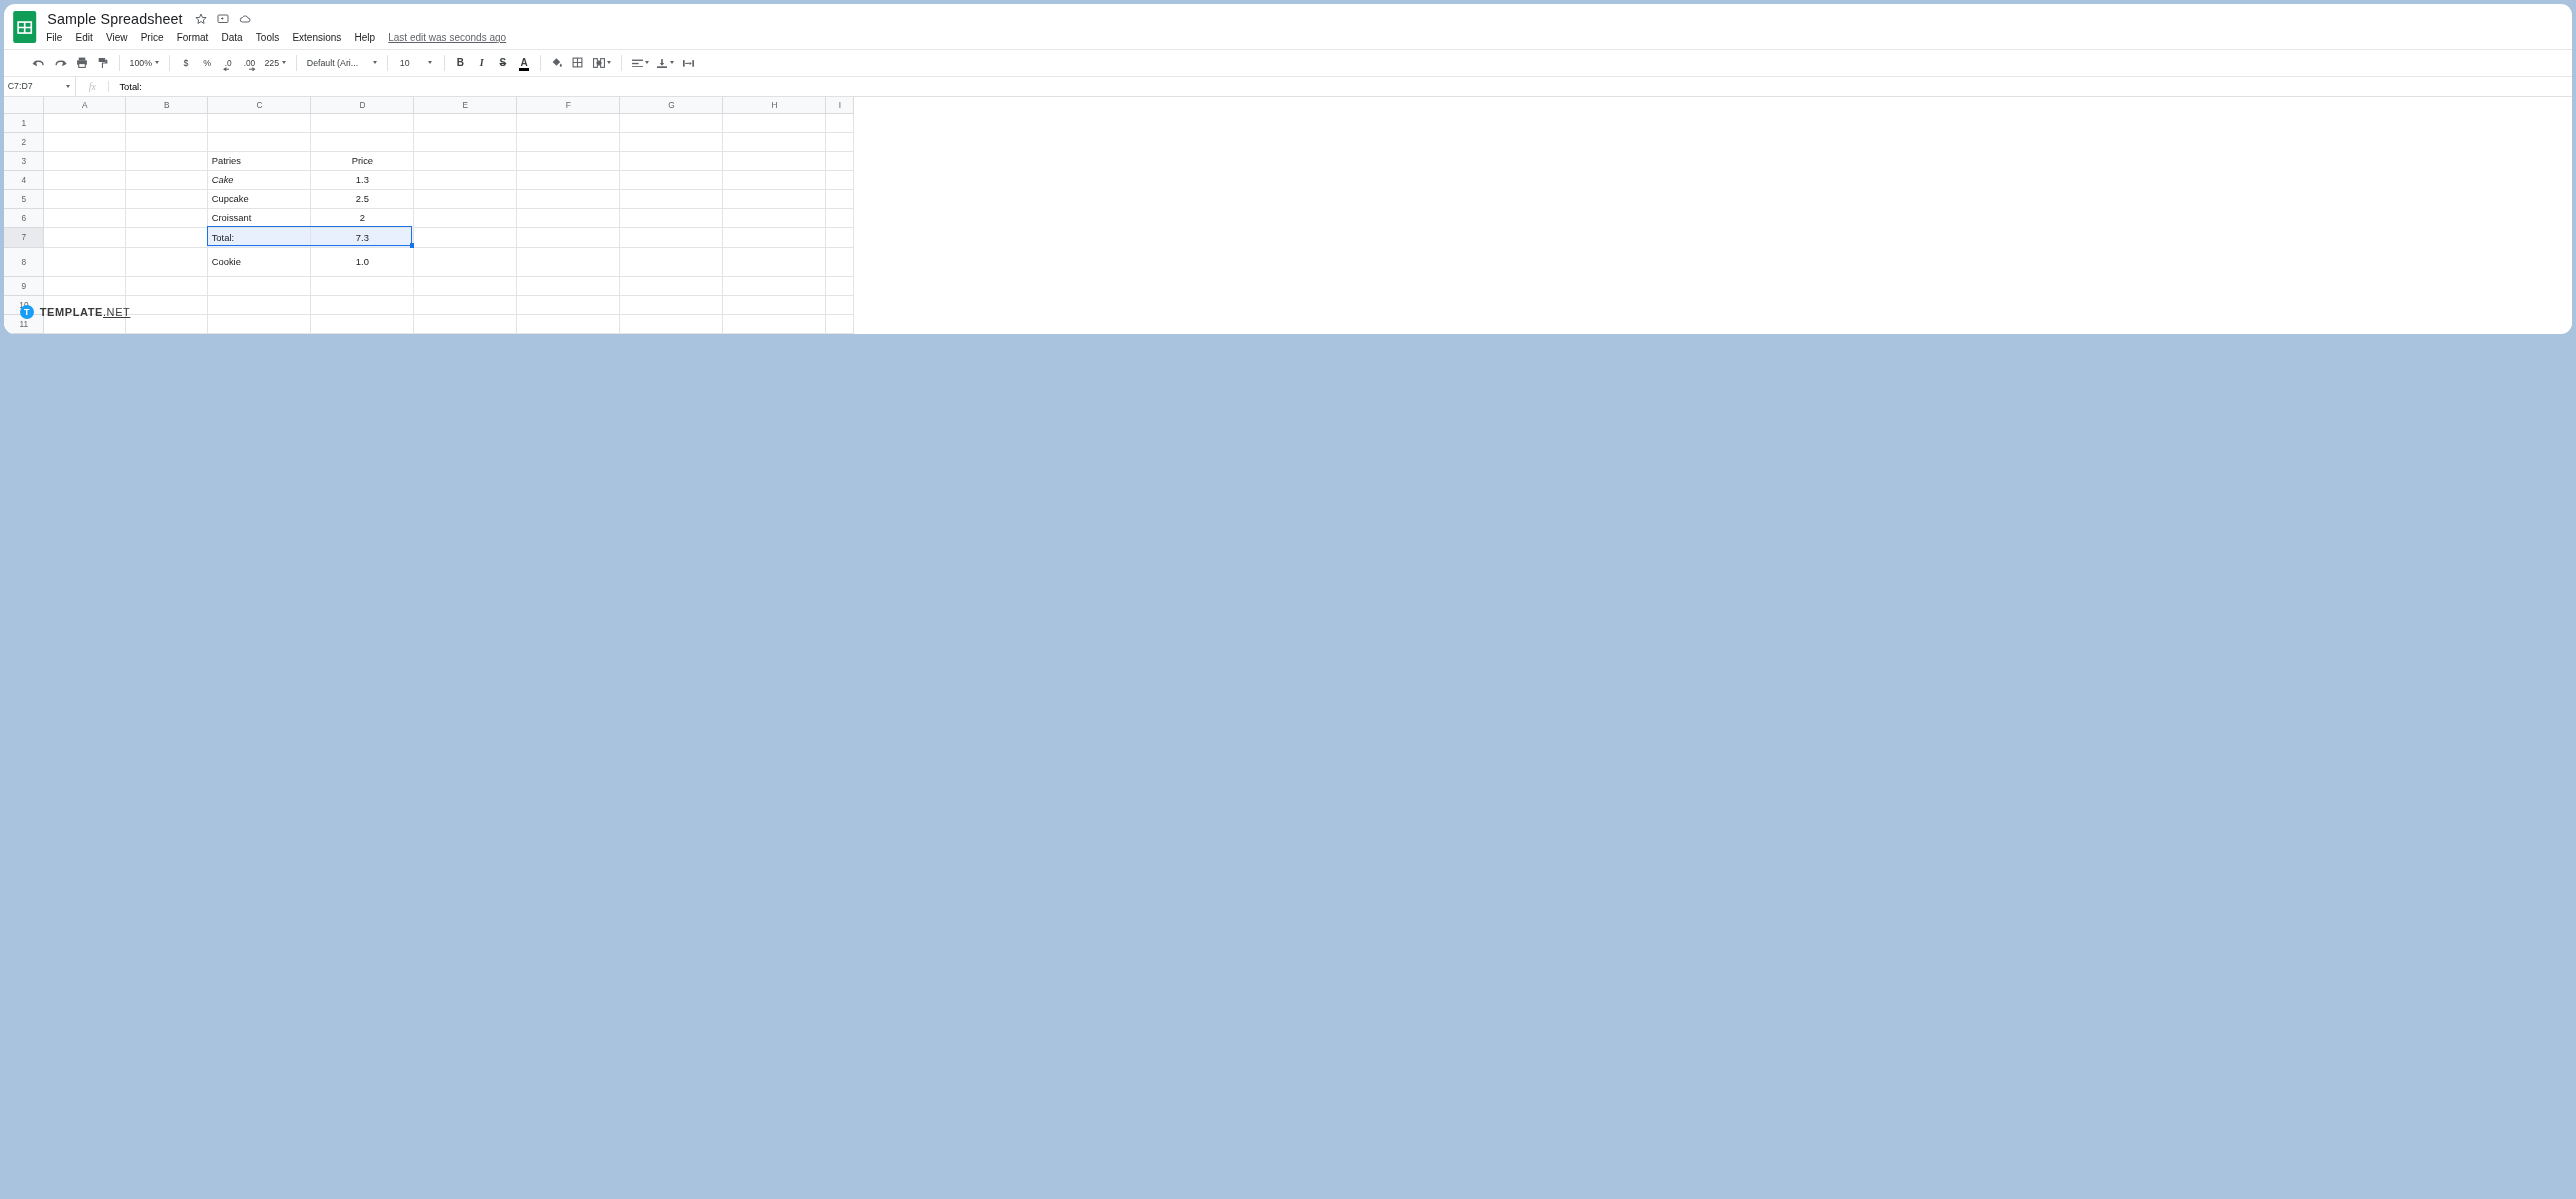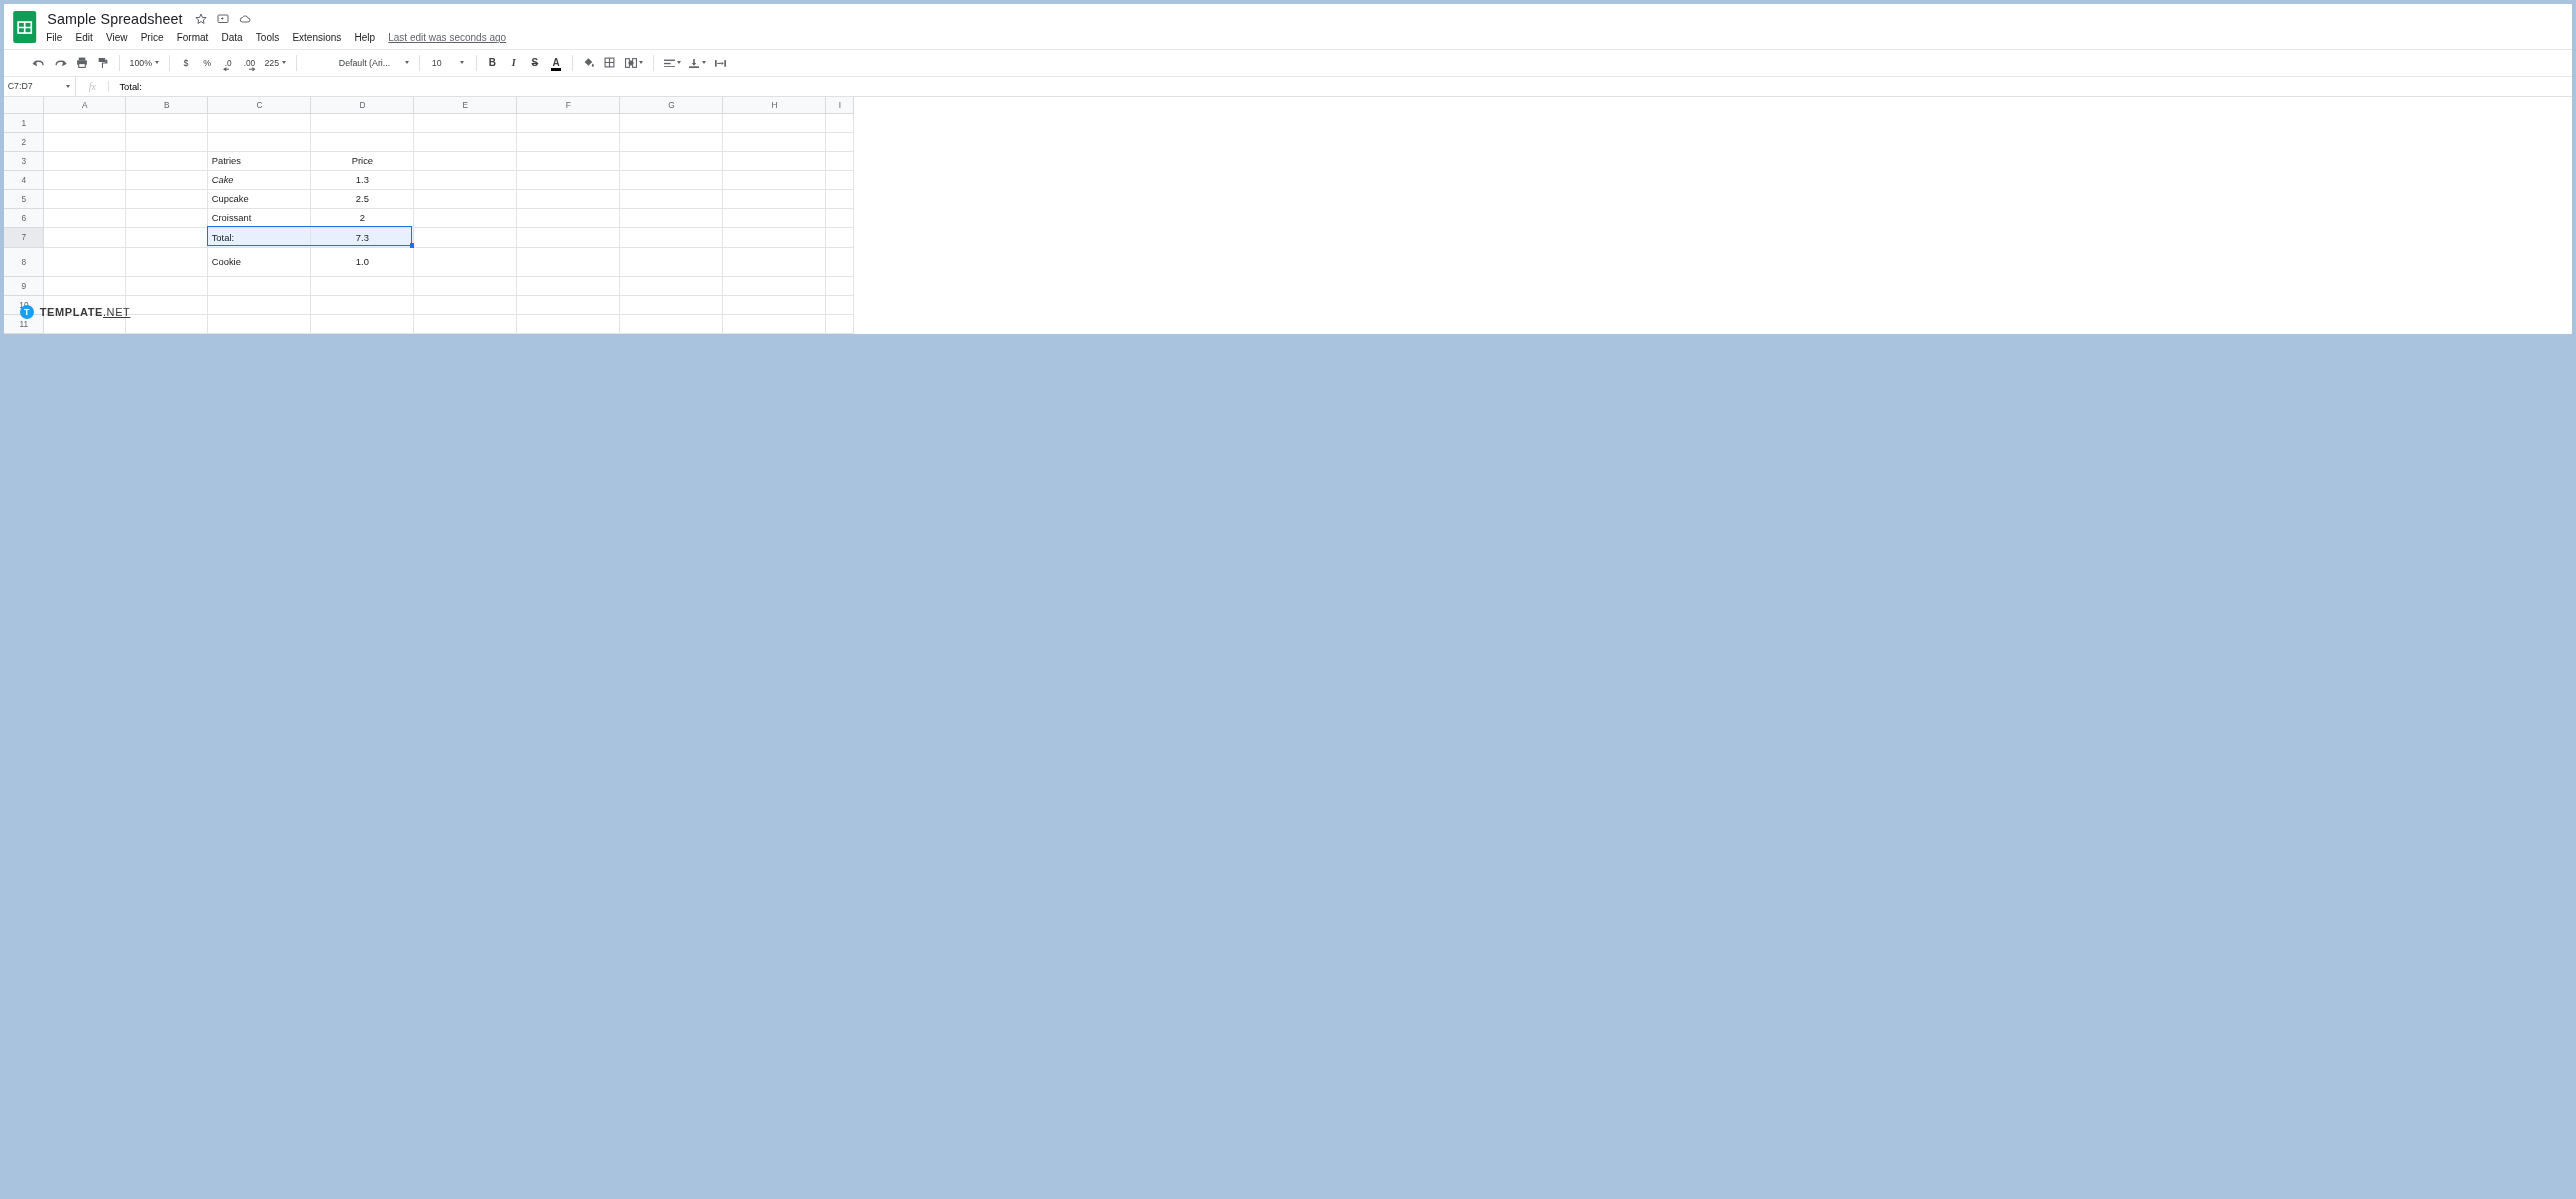--- a/index.html
+++ b/index.html
@@ -5,21 +5,21 @@
   * { box-sizing: border-box; margin: 0; padding: 0; }
   body {
     font-family: Arial, "Helvetica Neue", sans-serif;
     background: #a9c3de;
     padding: 4.4px;
     font-size: 7.7px;
     color: #202124;
   }
   .app {
     background: #fff;
-    border-radius: 1px;
+    border-radius: 11px;
     overflow: hidden;
   }
   
   .titlebar {
     display: flex;
     align-items: flex-start;
     padding: 5.5px 7.7px 0 7.7px;
   }
   .app-logo {
     width: 25.4px;
@@ -71,21 +71,21 @@
     cursor:pointer;
     position:relative;
   }
   .tbtn svg { display:block; }
   .tsep {
     width:0.6px; height:15.5px; background:#e0e0e0;
     margin:0 4.4px;
   }
   .tbtn-text { font-size:8.8px; color:#3c4043; padding:0 3.3px; display:flex; align-items:center; gap:3.3px;}
   .caret { width:0;height:0;border-left:2.8px solid transparent;border-right:2.8px solid transparent;border-top:3.3px solid #5f6368; }
-  .font-btn { min-width:77px; justify-content:space-between;margin-left:32px; }
+  .font-btn { min-width:77px; justify-content:space-between; }
   .size-btn { min-width:43px; justify-content:space-between; padding:0 5.5px;}
   .bold-g { font-weight:700; font-size:10px; color:#3c4043;}
   .italic-g { font-style:italic; font-weight:700; font-size:10px; color:#3c4043; font-family:Georgia,serif;}
   .text-color-A { font-weight:600; font-size:10px; color:#3c4043; position:relative;}
   .text-color-A::after{
     content:""; position:absolute; left:-1.1px; right:-1.1px; bottom:-2.2px; height:2.2px; background:#000;
   }
   
   .formula-bar {
     display:flex; align-items:center;

